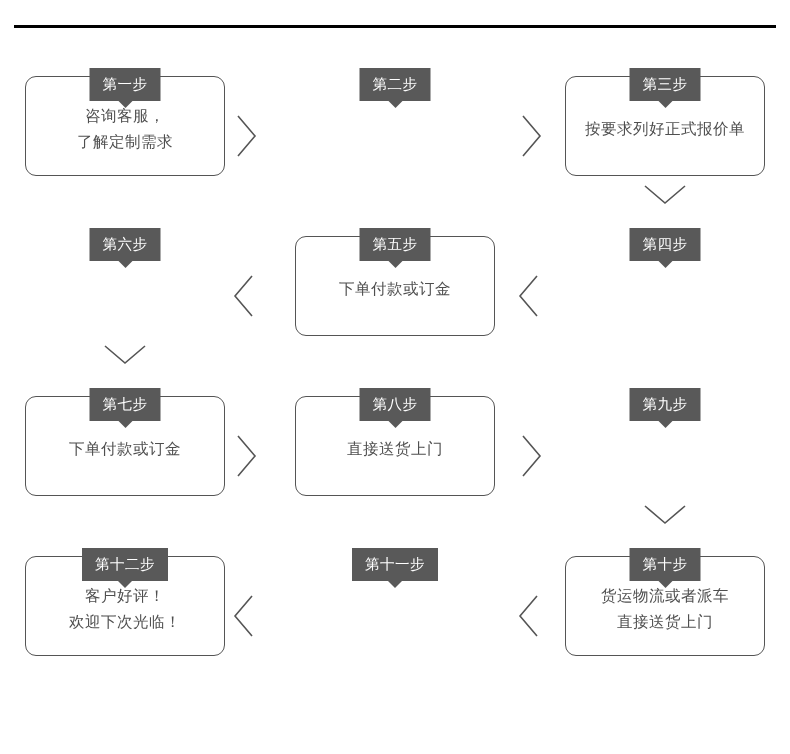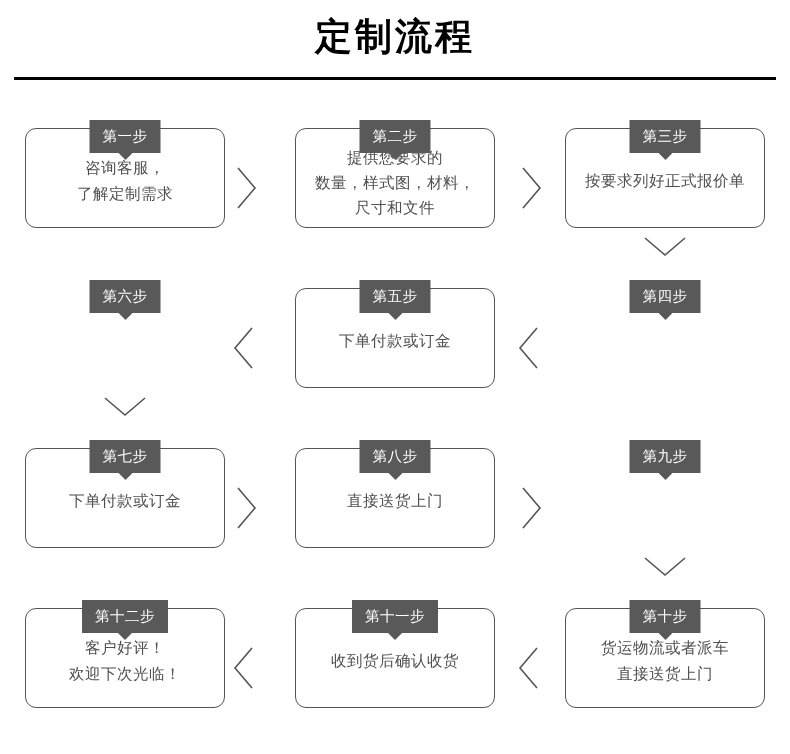--- a/index.html
+++ b/index.html
@@ -132,21 +132,20 @@
     stroke: #555555;
     stroke-width: 1.6;
     stroke-linecap: butt;
     stroke-linejoin: miter;
   }
 </style>
 </head>
 <body>
 
 <div class="header">
-  <div class="page-title">定制流程</div>
   <div class="title-rule"></div>
 </div>
 
 <div class="flow">
 
   <div class="flow-row">
 
     <div class="cell">
       <div class="step-box">
         <div class="step-text two-line">咨询客服，
@@ -155,25 +154,20 @@
       <div class="step-tab">第一步</div>
     </div>
 
     <div class="h-connector" style="left:225px;">
       <svg class="conn-svg" width="40" height="60" viewBox="0 0 40 60">
         <path d="M 13 10 L 30 30 L 13 50"></path>
       </svg>
     </div>
 
     <div class="cell">
-      <div class="step-box">
-        <div class="step-text three-line">提供您要求的
-数量，样式图，材料，
-尺寸和文件</div>
-      </div>
       <div class="step-tab">第二步</div>
     </div>
 
     <div class="h-connector" style="left:510px;">
       <svg class="conn-svg" width="40" height="60" viewBox="0 0 40 60">
         <path d="M 13 10 L 30 30 L 13 50"></path>
       </svg>
     </div>
 
     <div class="cell">
@@ -275,23 +269,20 @@
       <div class="step-tab">第十二步</div>
     </div>
 
     <div class="h-connector" style="left:225px;">
       <svg class="conn-svg" width="40" height="60" viewBox="0 0 40 60">
         <path d="M 27 10 L 10 30 L 27 50"></path>
       </svg>
     </div>
 
     <div class="cell">
-      <div class="step-box">
-        <div class="step-text">收到货后确认收货</div>
-      </div>
       <div class="step-tab">第十一步</div>
     </div>
 
     <div class="h-connector" style="left:510px;">
       <svg class="conn-svg" width="40" height="60" viewBox="0 0 40 60">
         <path d="M 27 10 L 10 30 L 27 50"></path>
       </svg>
     </div>
 
     <div class="cell">

